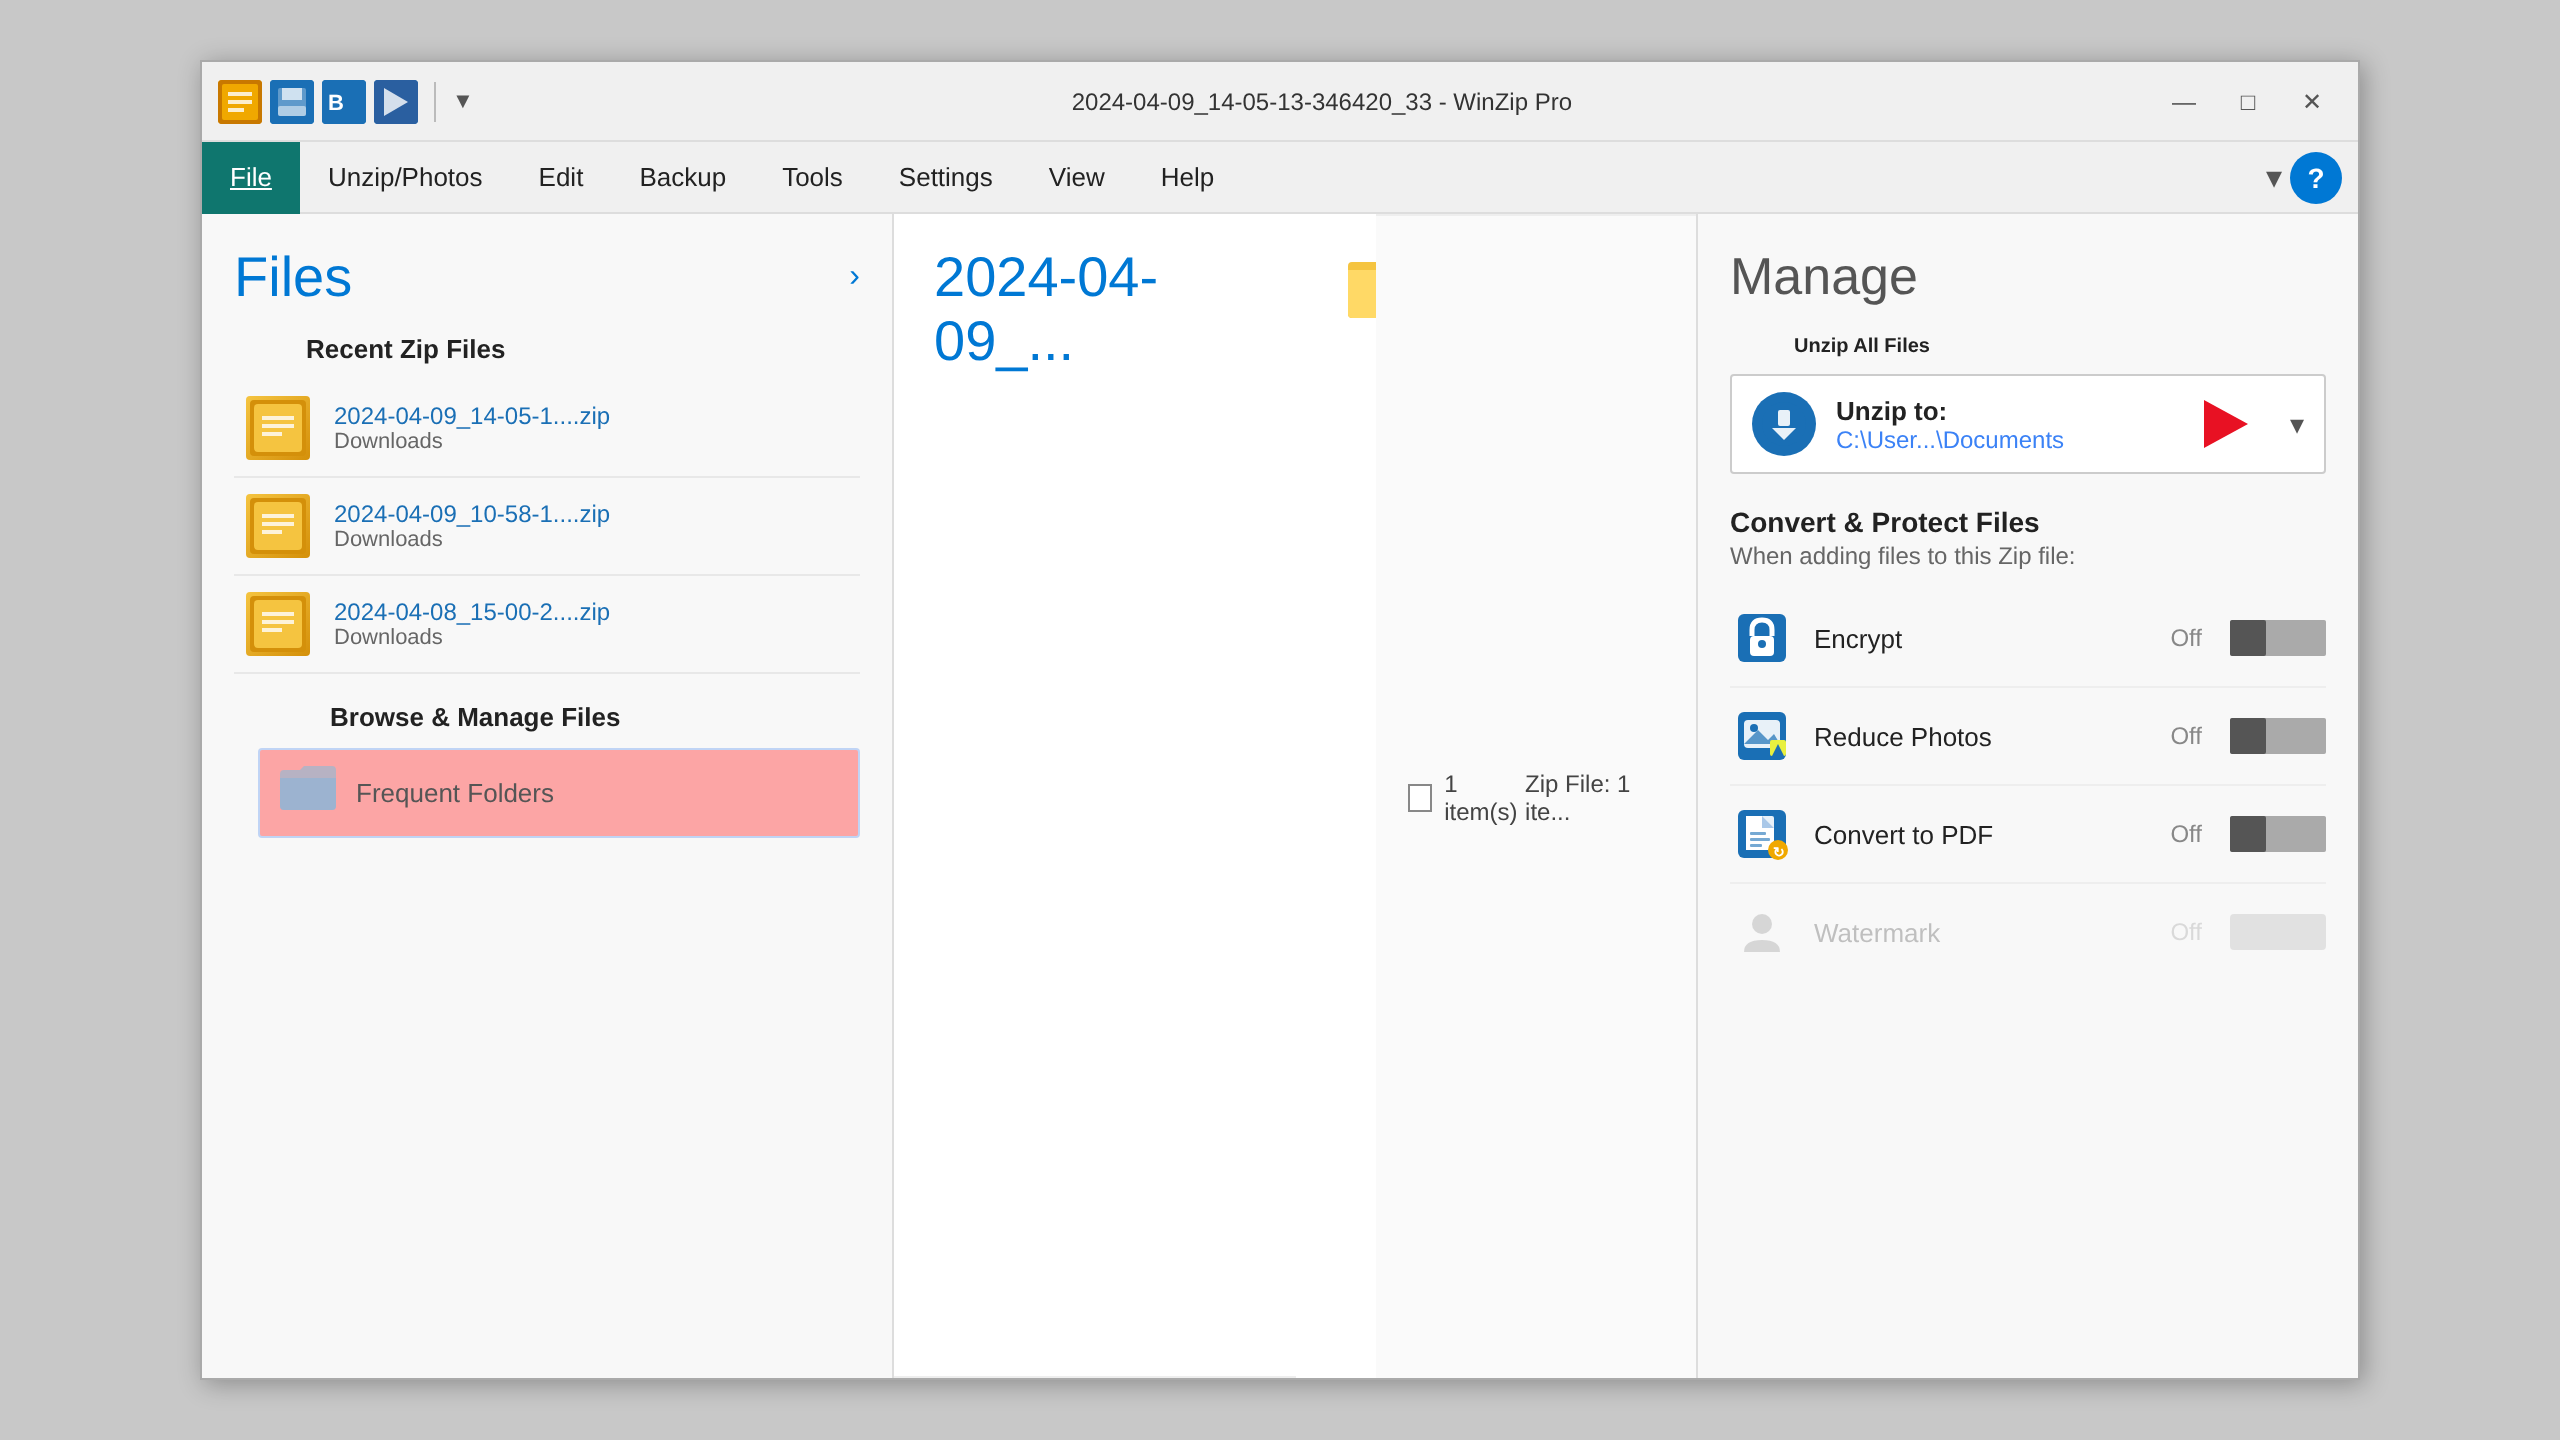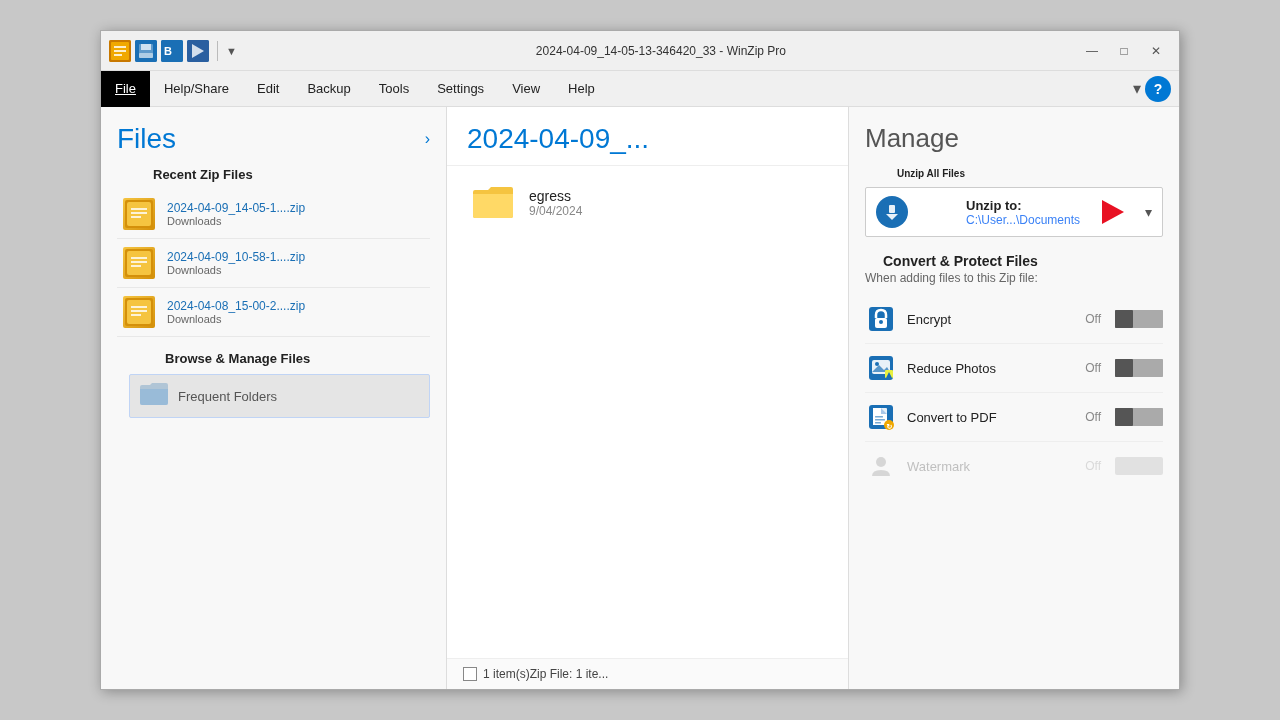--- a/index.html
+++ b/index.html
@@ -101,21 +101,21 @@
     .menu-item {
       padding: 0 14px;
       height: 36px;
       display: flex;
       align-items: center;
       font-size: 13px;
       color: #222;
       cursor: pointer;
     }
     .menu-item.active {
-      background: #000000;
+      background: #0f766e;
       color: white;
       text-decoration: underline;
     }
     .menu-spacer { flex: 1; }
     .menu-right {
       display: flex;
       align-items: center;
       padding-right: 8px;
       gap: 4px;
     }
@@ -186,33 +186,33 @@
     .zip-info {}
     .zip-name { font-size: 12px; color: #1a6fb5; }
     .zip-location { font-size: 11px; color: #666; }
     .browse-section {
       margin-top: 14px;
       margin-left: 12px;
     }
     .frequent-folders {
       display: flex;
       align-items: center;
-      background: #e5e5e5;
+      background: #fca5a5;
       border: 1px solid #c0d4f5;
       padding: 8px 10px;
       border-radius: 2px;
       cursor: pointer;
     }
     .ff-label { font-size: 13px; color: #555; }
     
     .center-panel {
       flex: 1;
       background: white;
       display: flex;
-      flex-direction: column;
+      flex-direction: row;
       border-right: 1px solid #ddd;
     }
     .center-title {
       font-size: 28px;
       color: #0078d4;
       font-weight: 300;
       padding: 16px 20px 10px;
       border-bottom: 1px solid #eee;
     }
     .file-list {
@@ -271,21 +271,20 @@
     .unzip-button {
       display: flex;
       align-items: center;
       background: white;
       border: 1px solid #ccc;
       border-radius: 2px;
       padding: 8px 10px;
       cursor: pointer;
       position: relative;
       margin-bottom: 16px;
-      gap: 48px;
     }
     .unzip-icon {
       width: 32px; height: 32px;
       margin-right: 10px;
       background: #1a6fb5;
       border-radius: 50%;
       display: flex; align-items: center; justify-content: center;
       color: white; font-size: 14px;
     }
     .unzip-text { flex: 1; }
@@ -304,21 +303,20 @@
     .dropdown-chevron {
       font-size: 14px;
       color: #555;
       margin-left: 4px;
     }
     .convert-heading {
       font-size: 14px;
       font-weight: bold;
       color: #222;
       margin-bottom: 2px;
-      margin-left: 18px;
     }
     .convert-subtext {
       font-size: 12px;
       color: #666;
       margin-bottom: 10px;
     }
     .action-row {
       display: flex;
       align-items: center;
       padding: 8px 0;
@@ -404,21 +402,21 @@
       <button class="wc-btn">□</button>
       <button class="wc-btn close">✕</button>
     </div>
   </div>
 
   <div class="menu-bar">
     <div class="menu-item active">
       <span>File</span>
     </div>
     <div class="menu-item">
-      <span>Help/Share</span>
+      <span>Unzip/Photos</span>
     </div>
     <div class="menu-item">
       <span>Edit</span>
     </div>
     <div class="menu-item">
       <span>Backup</span>
     </div>
     <div class="menu-item">
       <span>Tools</span>
     </div>

